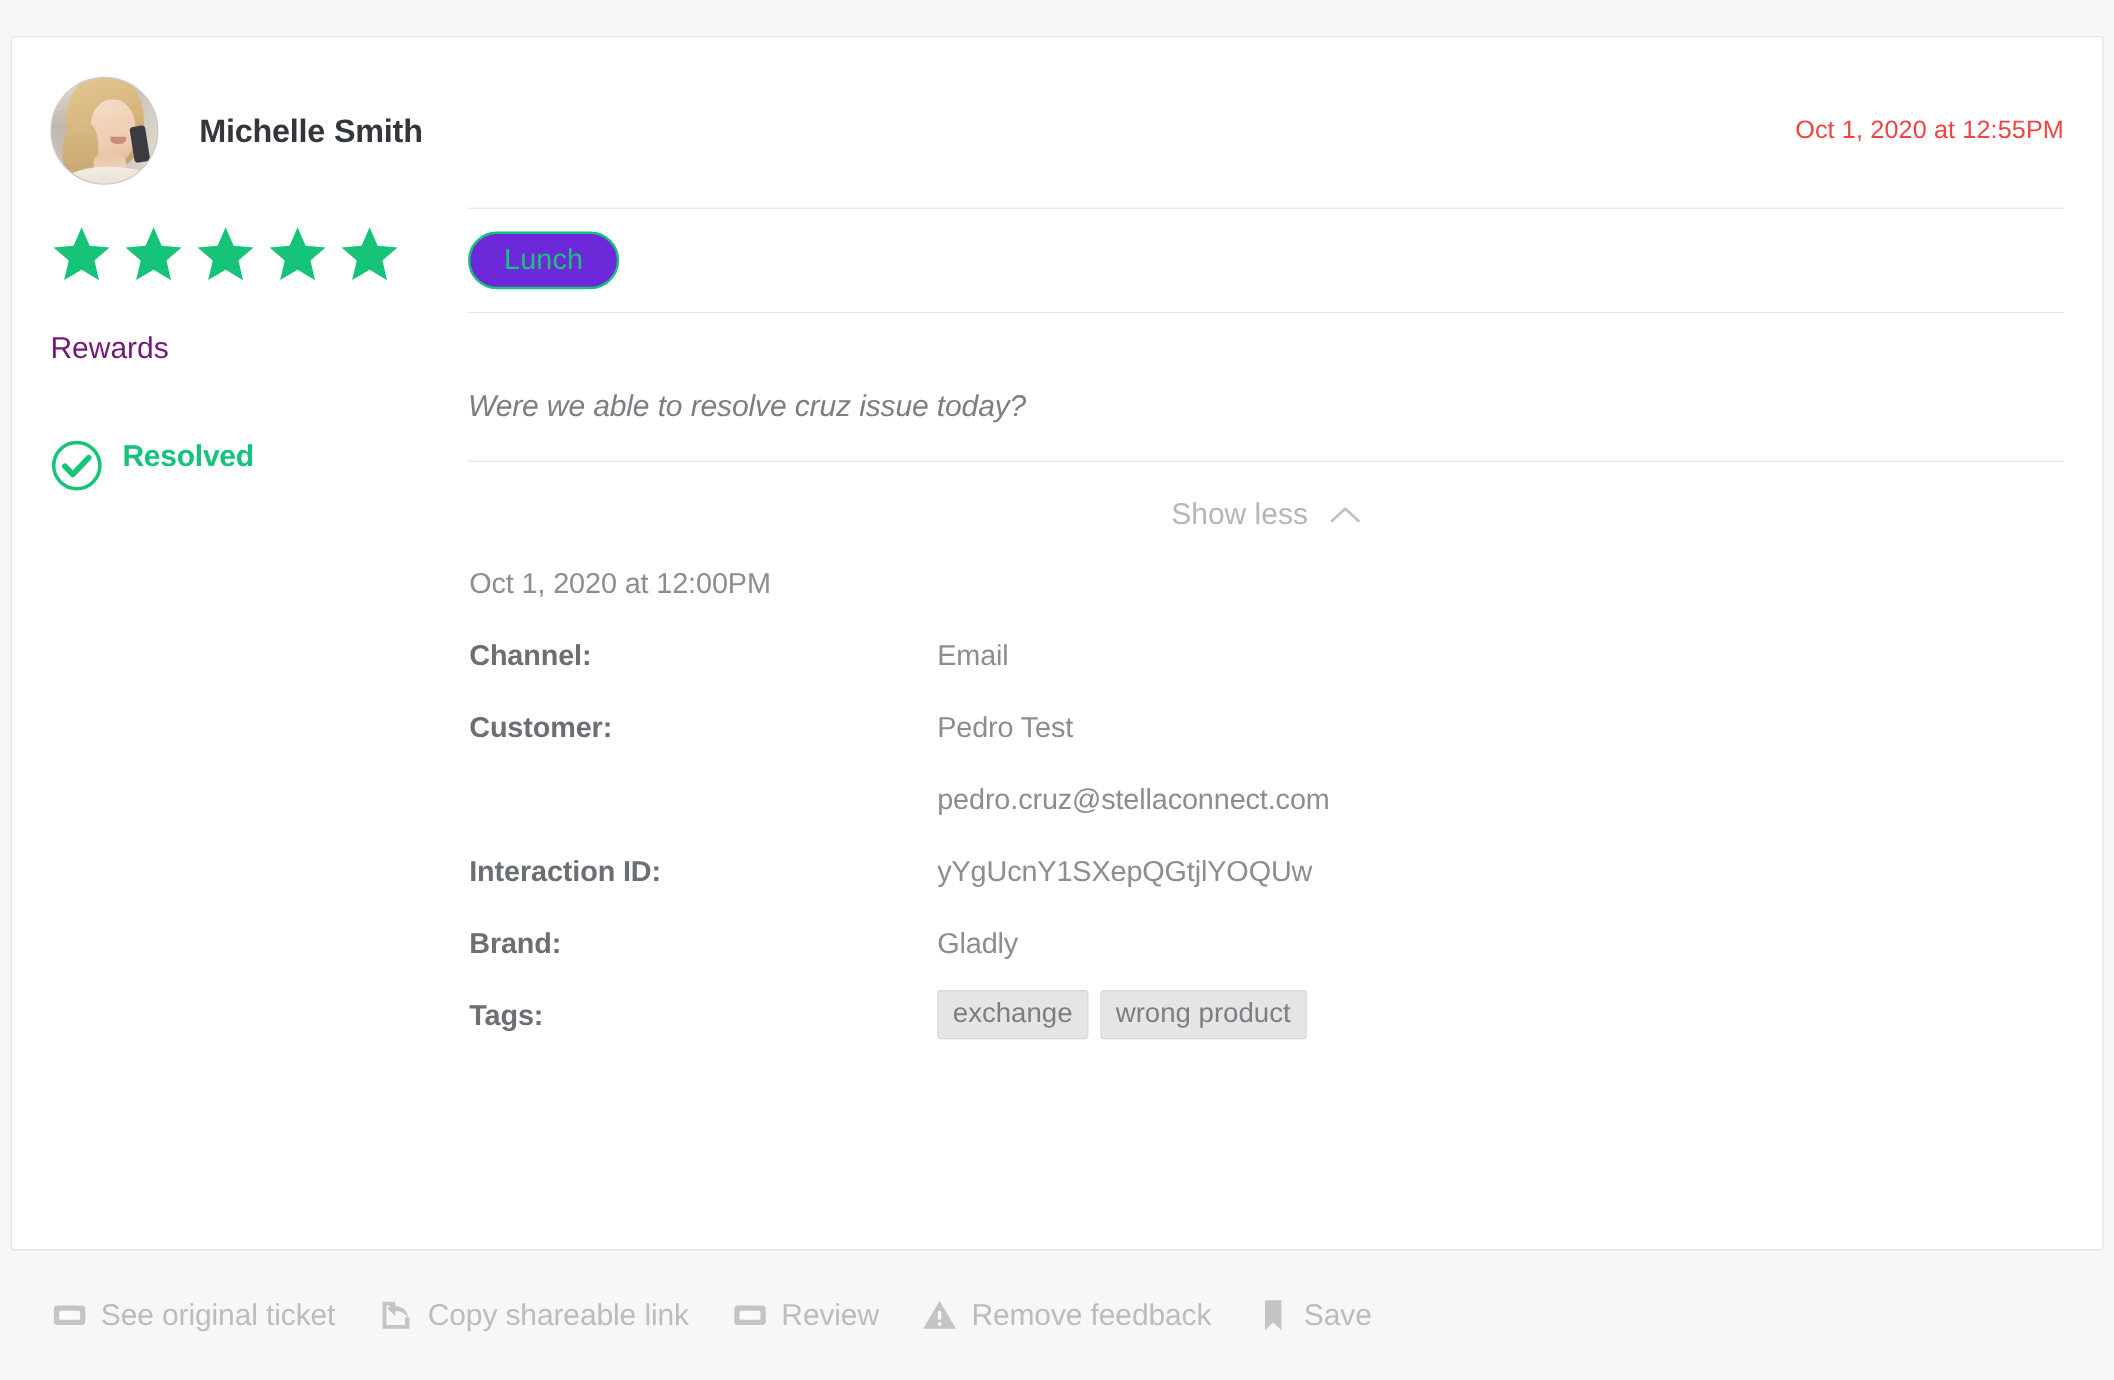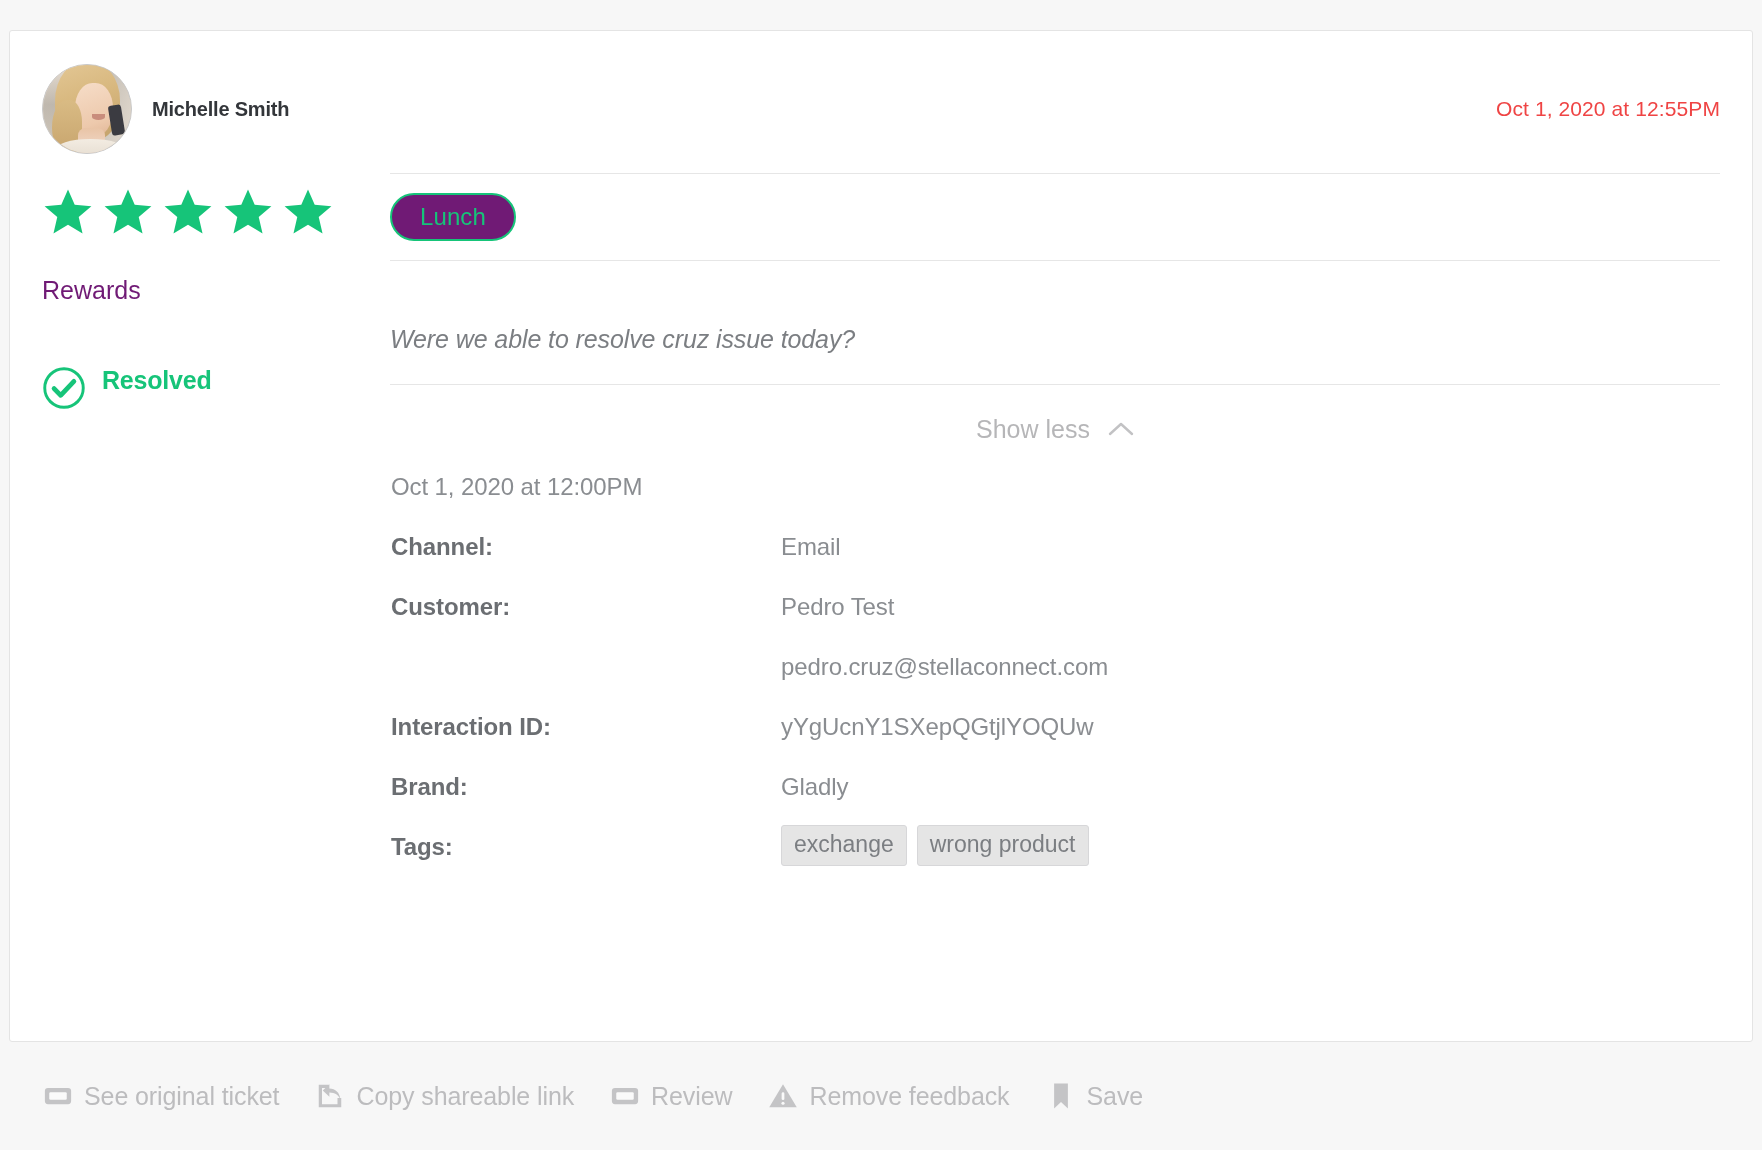--- a/index.html
+++ b/index.html
@@ -102,22 +102,22 @@
   }
   .avatar .ph-smile {
     position: absolute;
     left: 56%; top: 56%;
     width: 15%; height: 7%;
     border-radius: 0 0 60% 60%;
     background: #c98d7c;
   }
 
   .user-name {
-    margin-left: 20px;
-    font-size: 20px;
+    margin-left: 34px;
+    font-size: 27px;
     font-weight: bold;
     color: #33363a;
     letter-spacing: -0.2px;
   }
 
   .timestamp {
     margin-left: auto;
     font-size: 21px;
     color: #ef4444;
     letter-spacing: 0.1px;
@@ -194,21 +194,21 @@
   .pill {
     display: inline-flex;
     align-items: center;
     justify-content: center;
     height: 48px;
     padding: 0 28px;
     border: 2px solid #16c479;
     border-radius: 26px;
     color: #16c479;
     font-size: 24px;
-    background: #701a75;
+    background: #6d28d9;
     letter-spacing: 0.1px;
   }
 
   .question-block {
     height: 90px;
     margin-top: 33px;
     display: flex;
     align-items: center;
   }
   .question-text {

